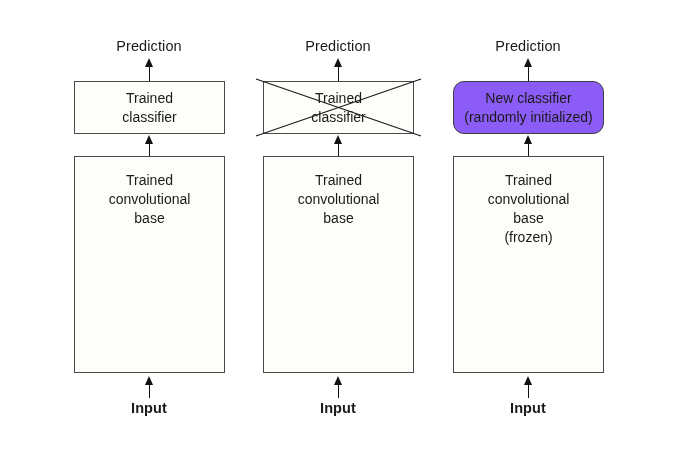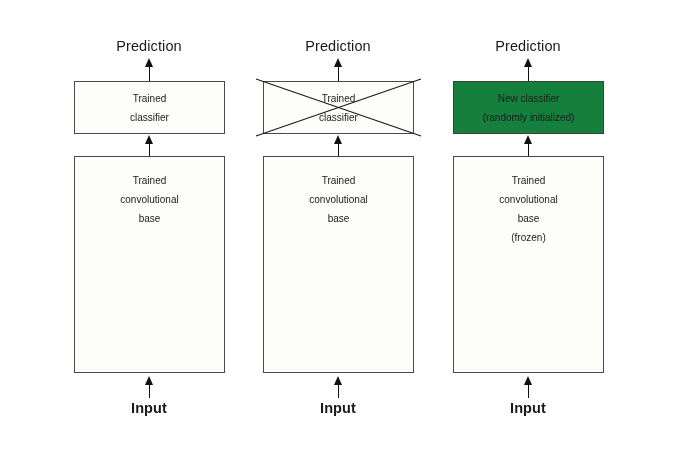--- a/index.html
+++ b/index.html
@@ -82,41 +82,42 @@
     border: 1.4px solid #4a4a4a;
     background: #fdfdfa;
     display: flex;
     align-items: flex-start;
     justify-content: center;
   }
   .box .box-text {
     display: block;
     width: 100%;
     text-align: center;
-    font-size: 10px;
+    font-size: 14px;
     line-height: 19px;
     color: #1a1a1a;
     white-space: pre-line;
   }
 
   .box-classifier {
     top: 81px;
     height: 53px;
   }
   .box-classifier .box-text { padding-top: 7px; }
 
   .box-base {
     top: 156px;
     height: 217px;
   }
   .box-base .box-text { padding-top: 14px; }
 
   .box-new-classifier {
-    background: #15803d;
+    background: #8b5cf6;
     border-color: #3d3d3d;
+    border-radius: 11px;
   }
 
   
   .strike {
     position: absolute;
     left: 30px;
     top: 73px;
     width: 167px;
     height: 69px;
     pointer-events: none;

